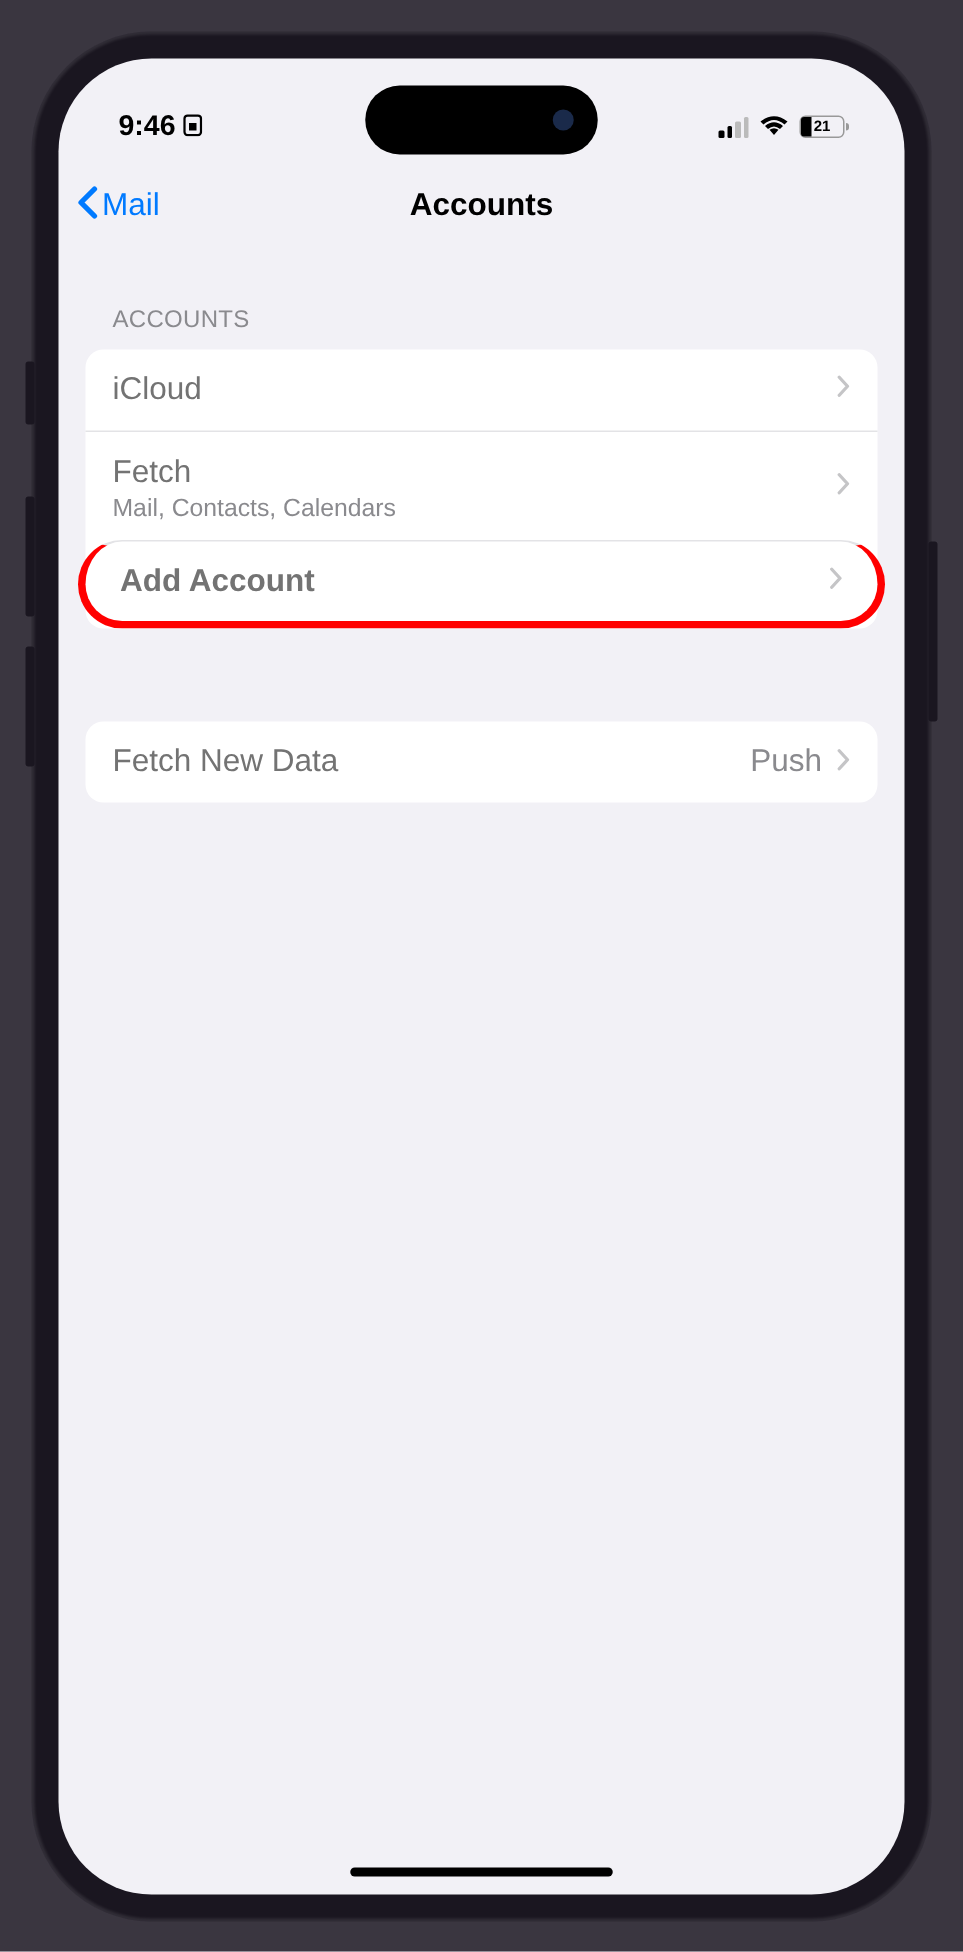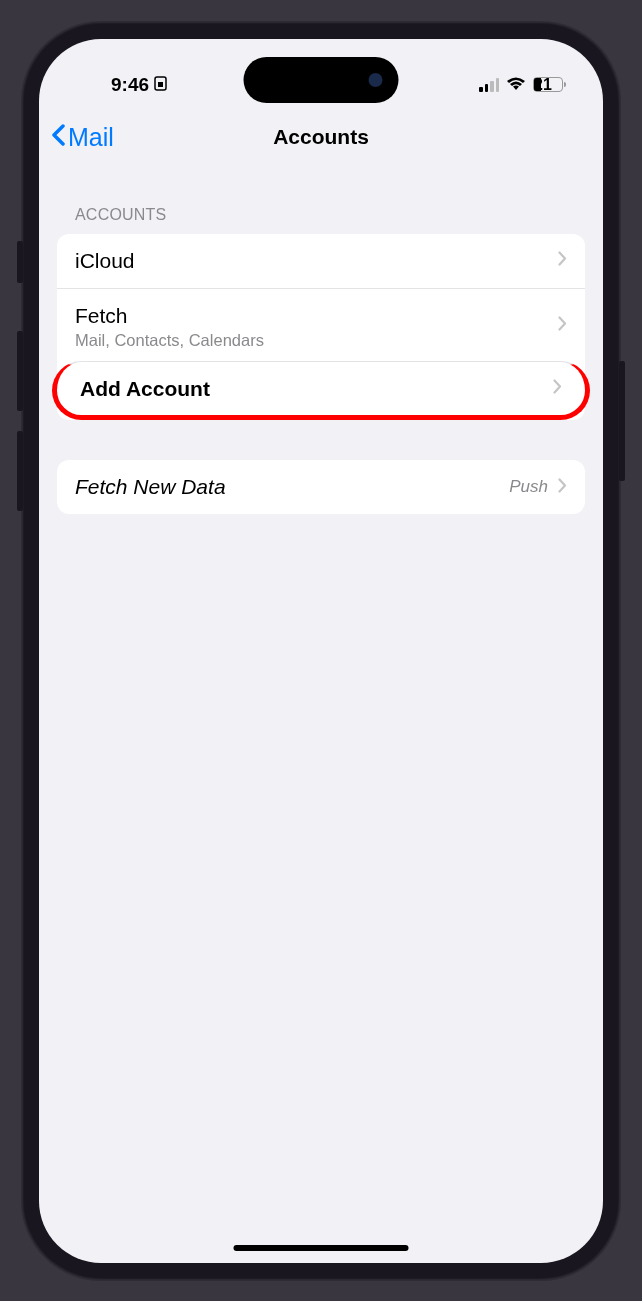--- a/index.html
+++ b/index.html
@@ -61,21 +61,21 @@
     }
     .status-bar {
       display: flex;
       justify-content: space-between;
       align-items: center;
       padding: 22px 40px 0;
       height: 70px;
       font-weight: 600;
       font-size: 19px;
     }
-    .status-left { display: flex; align-items: center; gap: 5px; margin-left: 32px; }
+    .status-left { display: flex; align-items: center; gap: 5px; }
     .status-right { display: flex; align-items: center; gap: 7px; }
     .sim-icon { font-size: 14px; }
     .signal-bars {
       display: flex;
       align-items: flex-end;
       gap: 2px;
       height: 14px;
     }
     .signal-bars span {
       width: 3.5px;
@@ -108,36 +108,36 @@
     }
     .battery-fill {
       width: 24%;
       height: 100%;
       background: #000;
       border-radius: 2px 0 0 2px;
     }
     .battery-text {
       position: absolute;
       width: 100%;
-      text-align: left;
-      font-size: 16px;
+      text-align: center;
+      font-size: 10px;
       font-weight: 600;
       color: #000;
     }
     .nav-bar {
       display: flex;
       align-items: center;
       padding: 14px 12px 18px;
       position: relative;
     }
     .back-btn {
       display: flex;
       align-items: center;
       color: #007aff;
-      font-size: 25px;
+      font-size: 21px;
       gap: 2px;
       text-align: right;
     }
     .back-chevron { 
       font-size: 28px; 
       font-weight: 500;
       line-height: 1;
     }
     .nav-title {
       position: absolute;
@@ -165,46 +165,46 @@
       padding: 13px 18px;
       min-height: 54px;
       position: relative;
     }
     .row + .row {
       border-top: 0.5px solid #e3e3e6;
     }
     .row-inner { flex: 1; }
     .row-title {
       font-size: 21px;
-      color: #000000;
+      color: #737373;
       line-height: 1.3;
     }
     .row-subtitle {
       font-size: 16.5px;
       color: #8a8a8e;
       margin-top: 2px;
     }
     .row-value {
-      font-size: 17px;
+      font-size: 21px;
       color: #8a8a8e;
       margin-right: 10px;
     }
     .chevron-right {
       color: #c5c5c7;
       font-size: 18px;
     }
     .highlight {
       border: 5px solid #ff0000;
       border-radius: 30px;
       margin: -2px -5px;
       padding-left: 23px;
       padding-right: 23px;
       font-weight: bold;
     }
-    .group2 { margin-top: 42px; font-style: italic; }
+    .group2 { margin-top: 64px; }
     .home-indicator {
       position: absolute;
       bottom: 12px;
       left: 50%;
       transform: translateX(-50%);
       width: 175px;
       height: 6px;
       background: #000;
       border-radius: 3px;
     }

